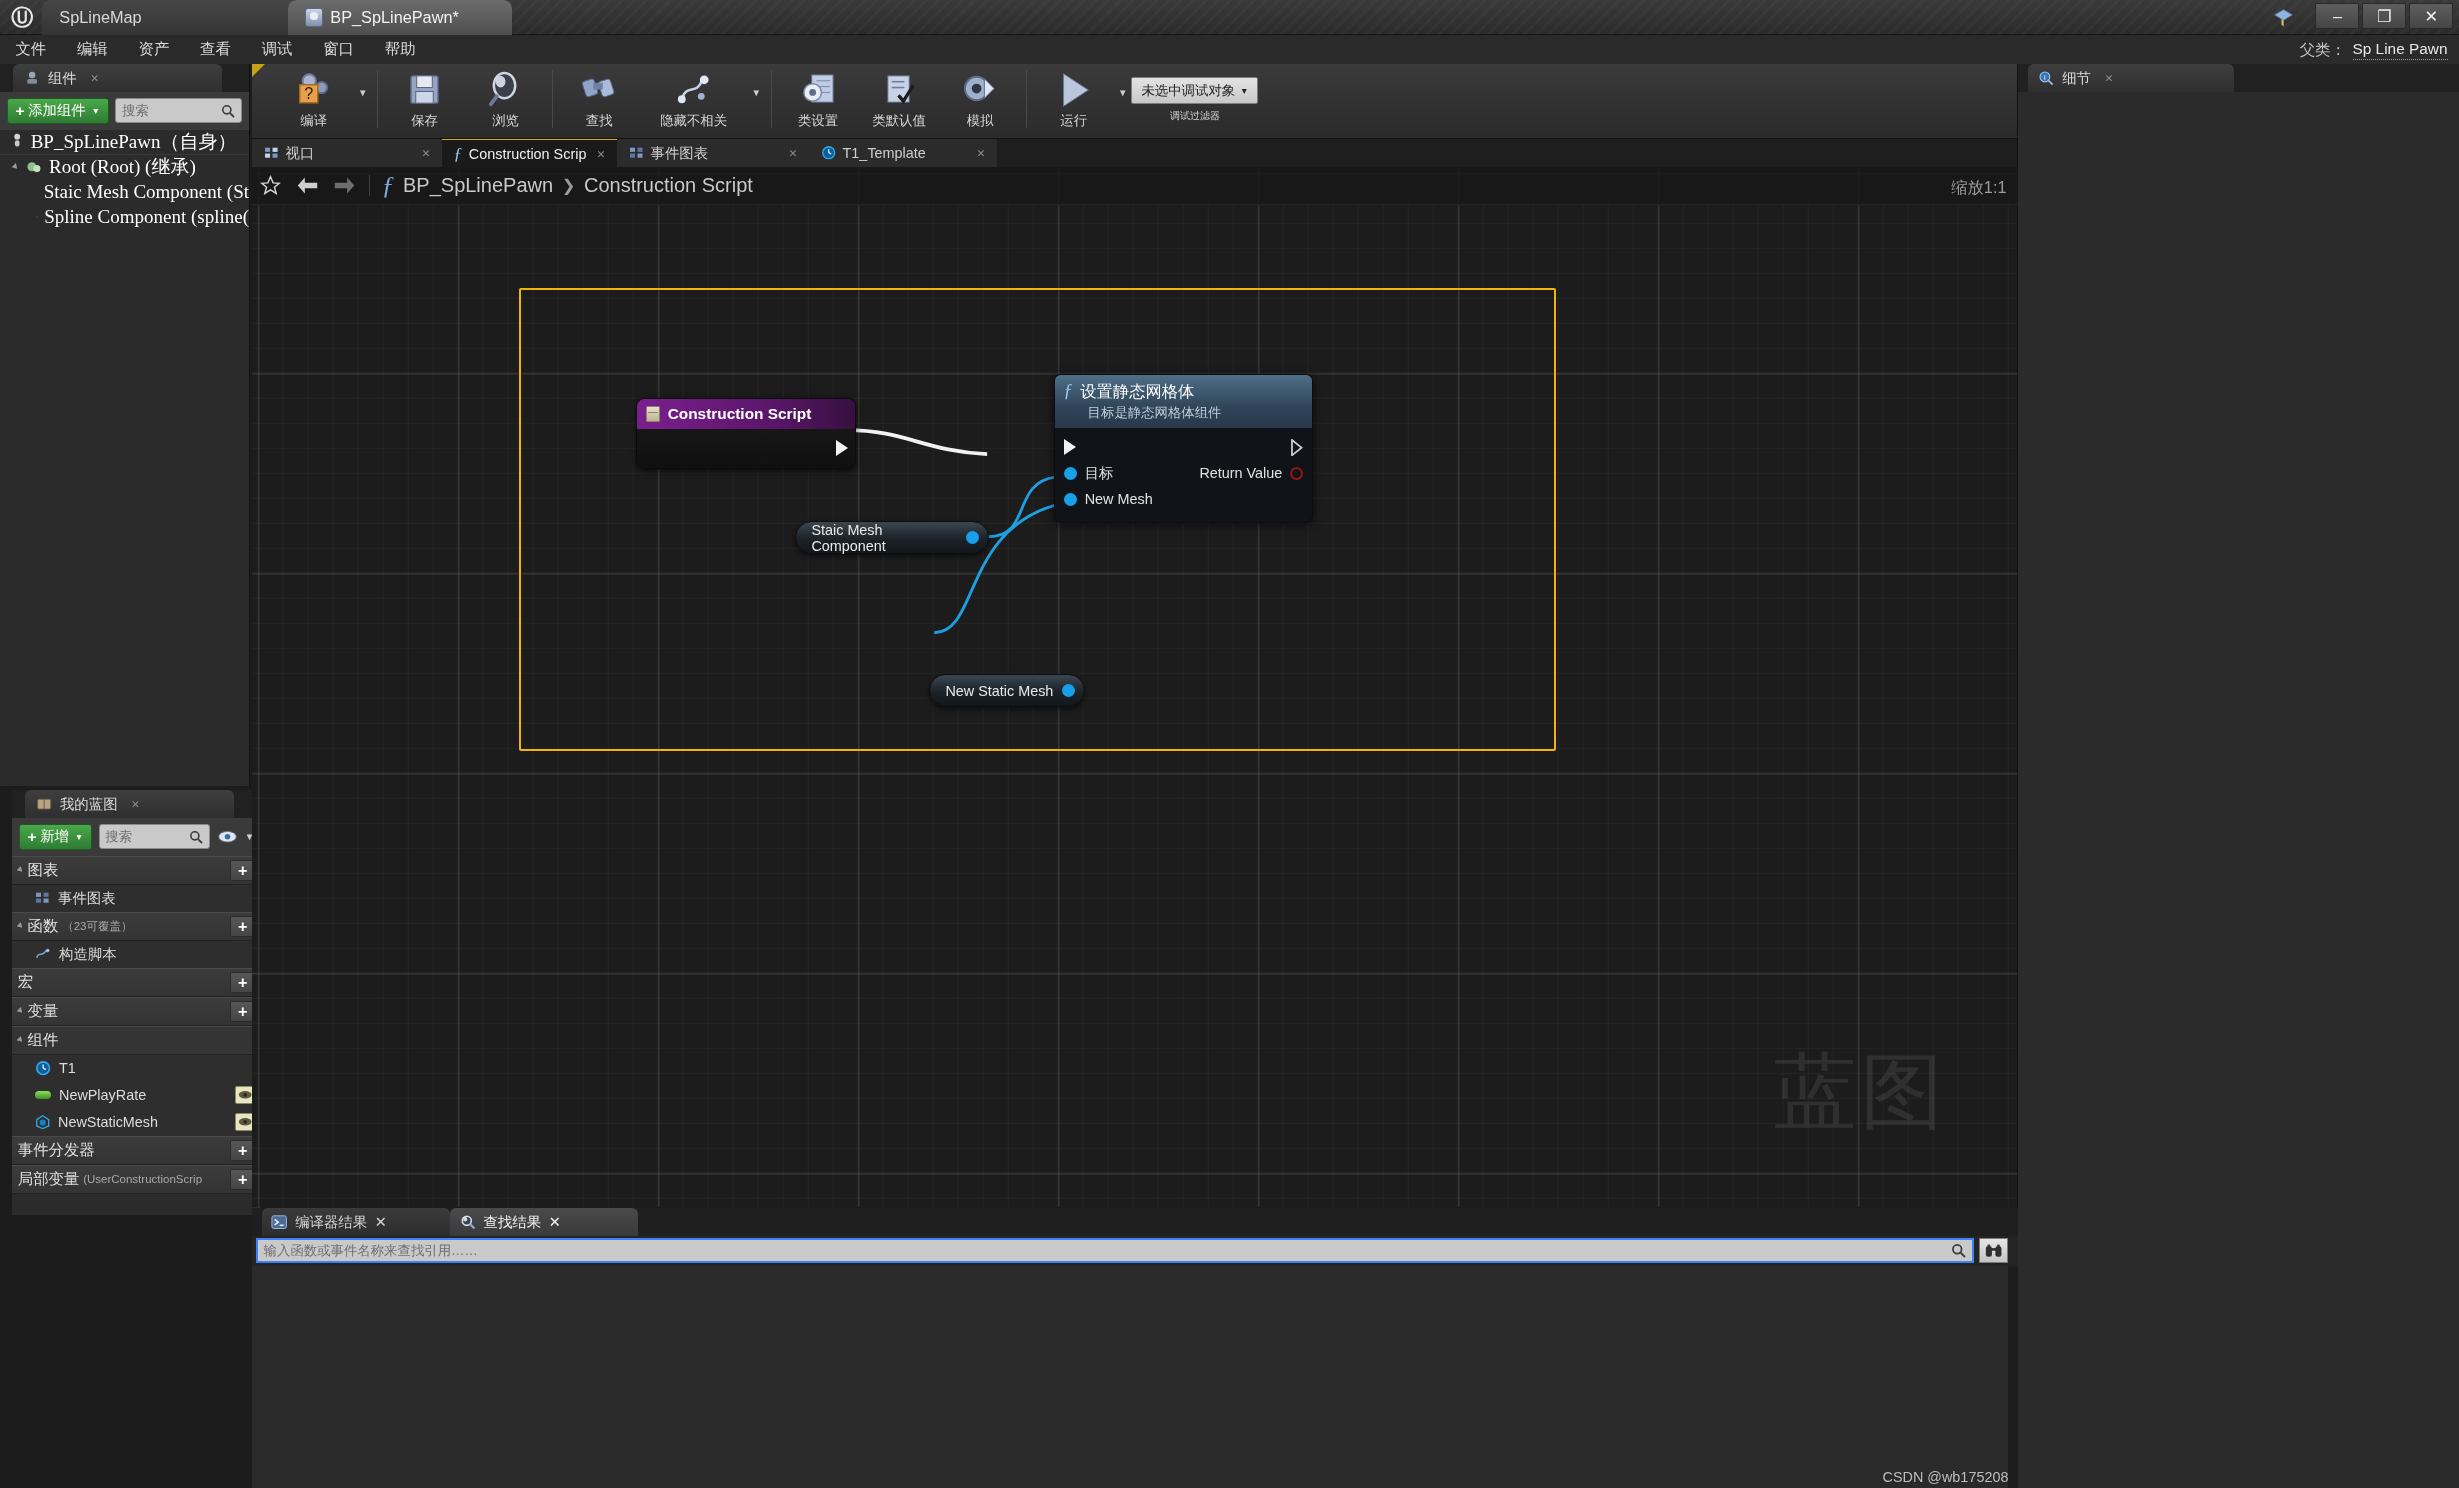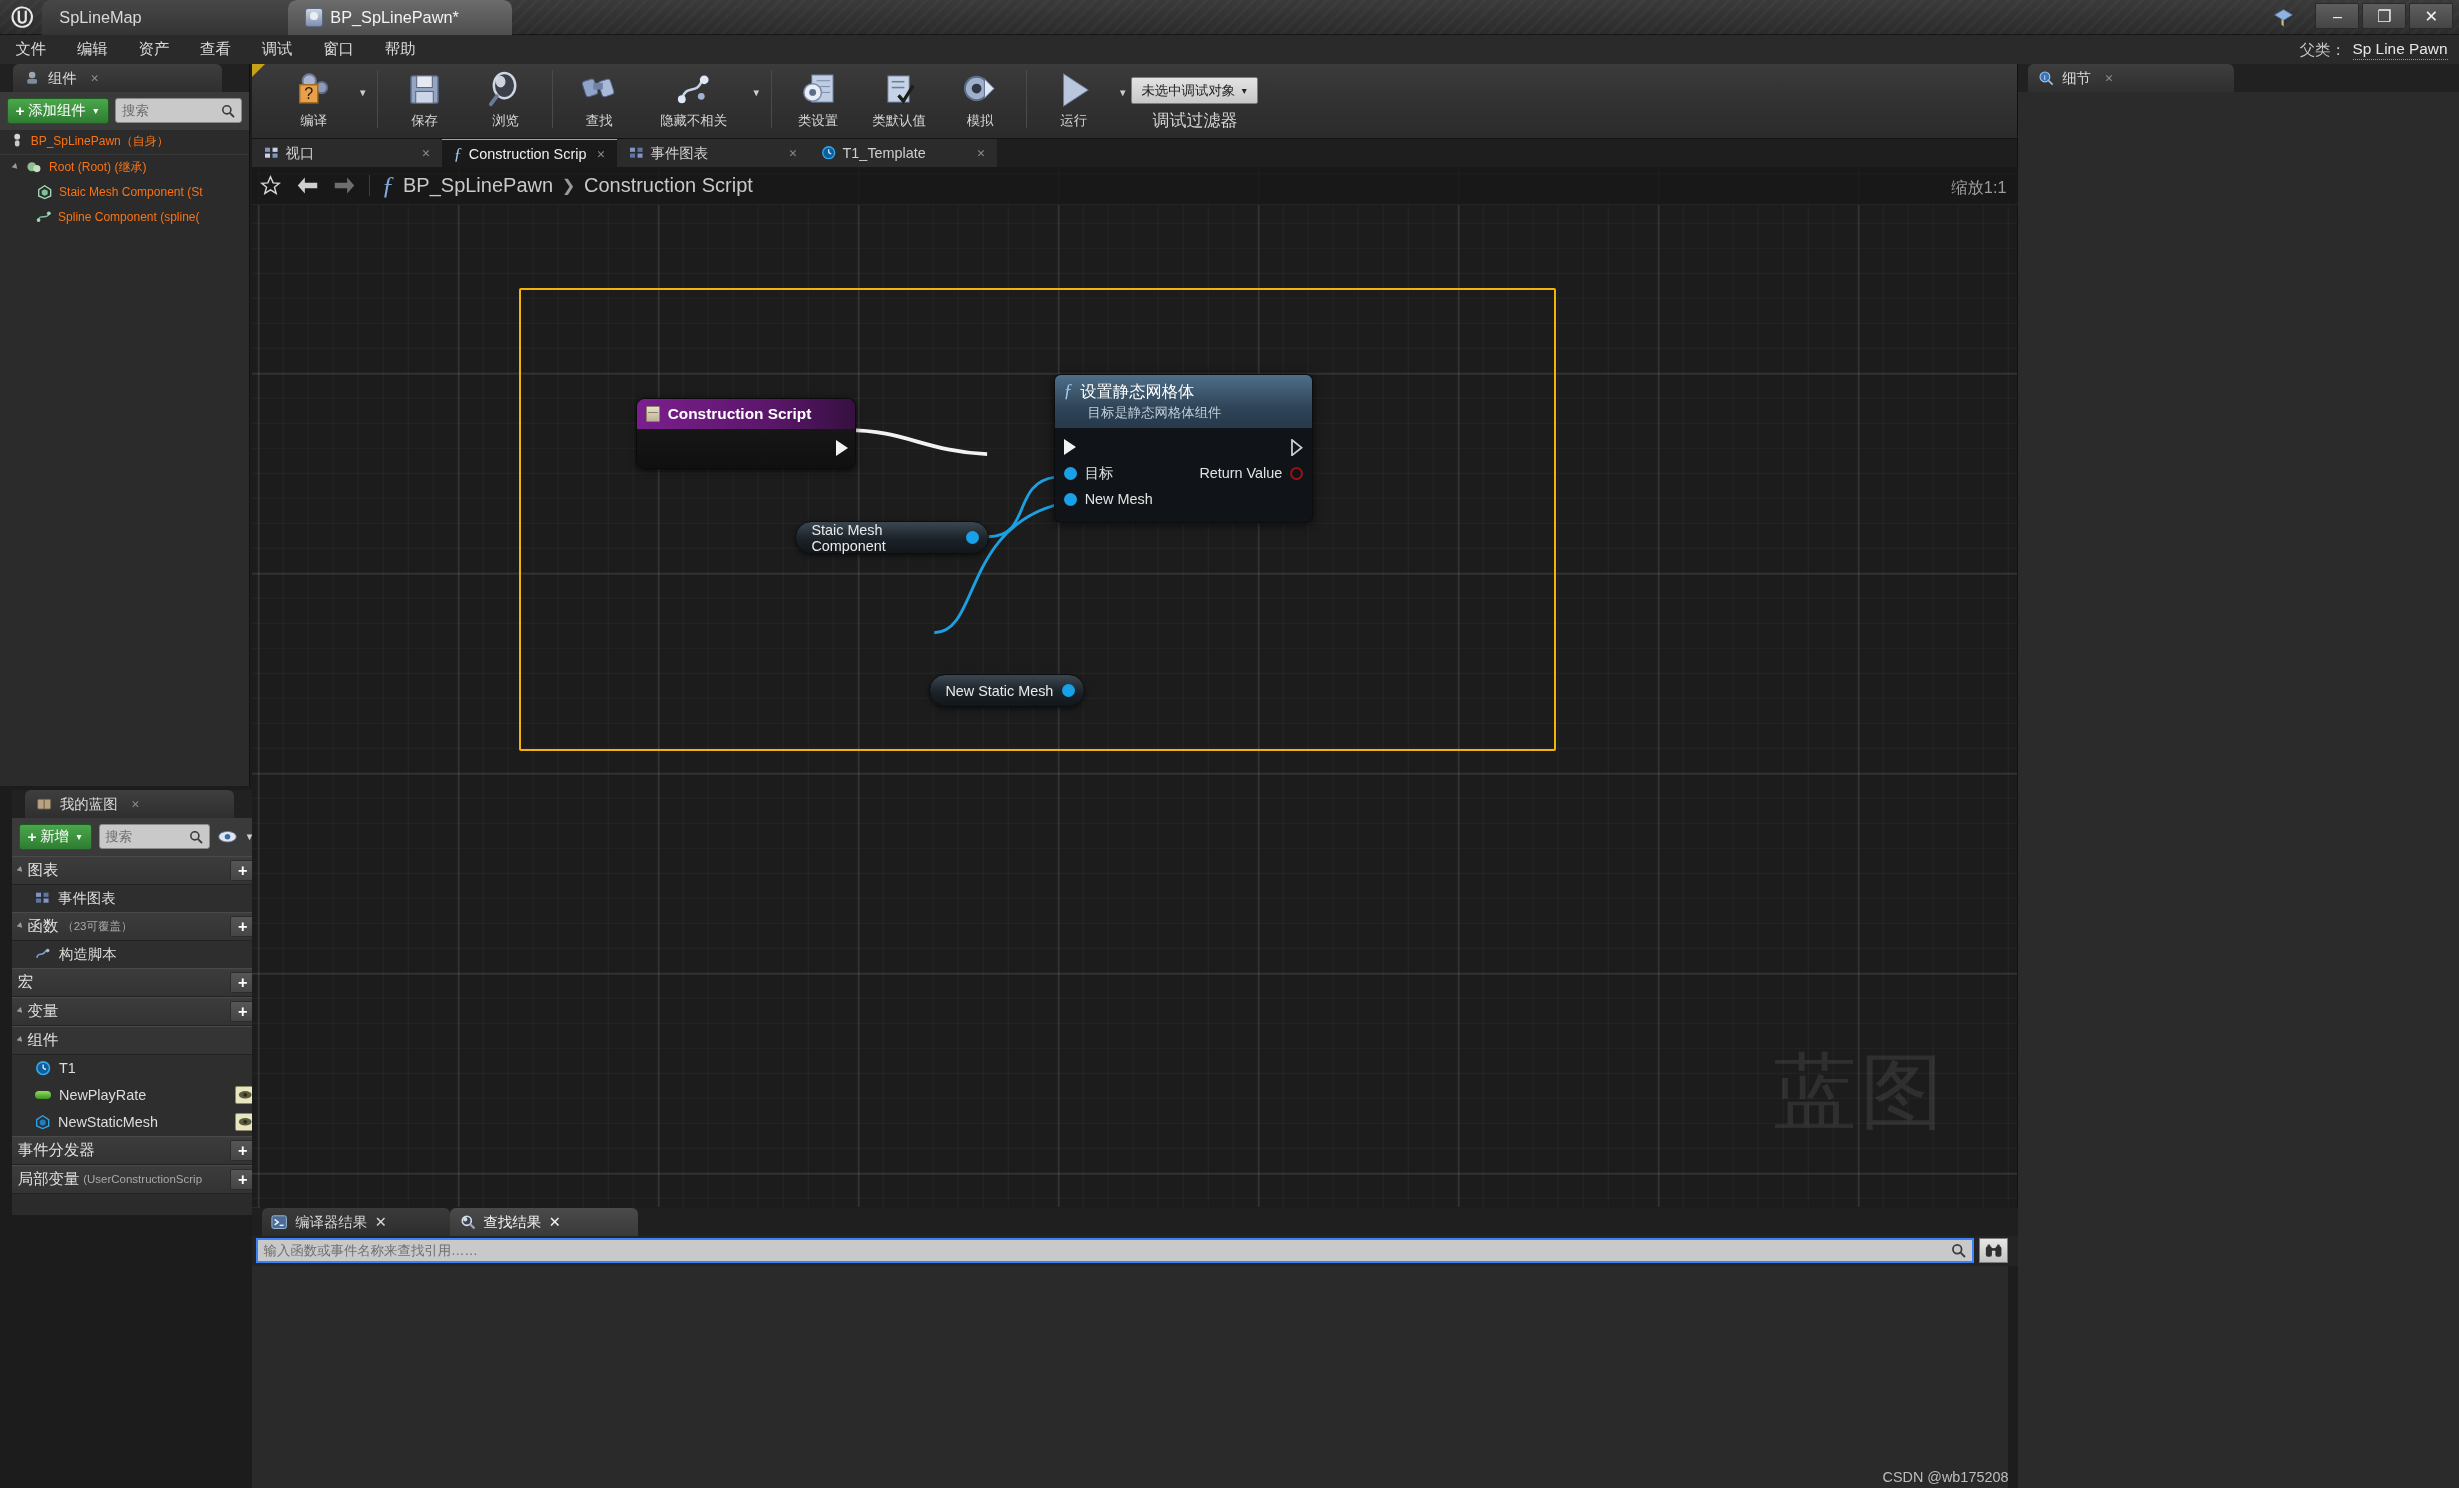--- a/index.html
+++ b/index.html
@@ -122,22 +122,22 @@
   .green-btn .plus { font-size: 15.4px; font-weight: bold; line-height: 1; }
   .green-btn .caret { font-size: 8.6px; margin-left: 1.9px; }
   .search-box {
     flex: 1; height: 25px; background: #c9c9c9; border: 1px solid #8a8a8a;
     border-radius: 2.9px; display: flex; align-items: center;
     padding: 0 5.8px; color: #6d6d6d; font-size: 13.4px;
     justify-content: space-between;
   }
   .tree-row {
     display: flex; align-items: center; gap: 6.7px;
-    height: 25px; padding-left: 7.7px; font-size: 12px; color: #f97316;
-    white-space: nowrap; overflow: hidden;
+    height: 25px; padding-left: 7.7px; font-size: 19px; color: #ffffff;
+    white-space: nowrap; overflow: hidden; font-family: Liberation Serif, serif;
   }
   .tree-row.sep { border-bottom: 1px solid #383838; }
   .arrow-tri {
     width: 0; height: 0; border-left: 5.8px solid #9a9a9a;
     border-top: 3.8px solid transparent; border-bottom: 3.8px solid transparent;
     transform: rotate(45deg); margin-right: 1px;
   }
 
   
   .myblueprint-panel {
@@ -195,21 +195,21 @@
     width: 17.3px; height: 73px; display: flex; align-items: center; justify-content: center;
     color: #cfcfcf; font-size: 9.6px; padding-bottom: 15.4px;
   }
   .debug-obj {
     margin-top: 13.4px; height: 27px; min-width: 127px;
     background: linear-gradient(180deg,#e3e3e3,#c8c8c8);
     border: 1px solid #7d7d7d; border-radius: 1.9px;
     display: flex; align-items: center; justify-content: center; gap: 4.8px;
     font-size: 13.4px; color: #222; padding: 0 7.7px;
   }
-  .debug-filter-lbl { font-size: 17px; color: #d5d5d5; text-align: center; margin-top: 4.8px; }
+  .debug-filter-lbl { font-size: 10px; color: #d5d5d5; text-align: center; margin-top: 4.8px; }
 
   
   .graph-tabstrip {
     position: absolute; left: 252px; top: 139px; width: 1766px; height: 28px;
     background: #1e1e1e;
   }
   .gtab {
     position: absolute; top: 0; height: 28px; display: flex; align-items: center; gap: 6.7px;
     padding: 0 11.5px; font-size: 14.4px; color: #cfcfcf;
     background: #2b2b2b;

